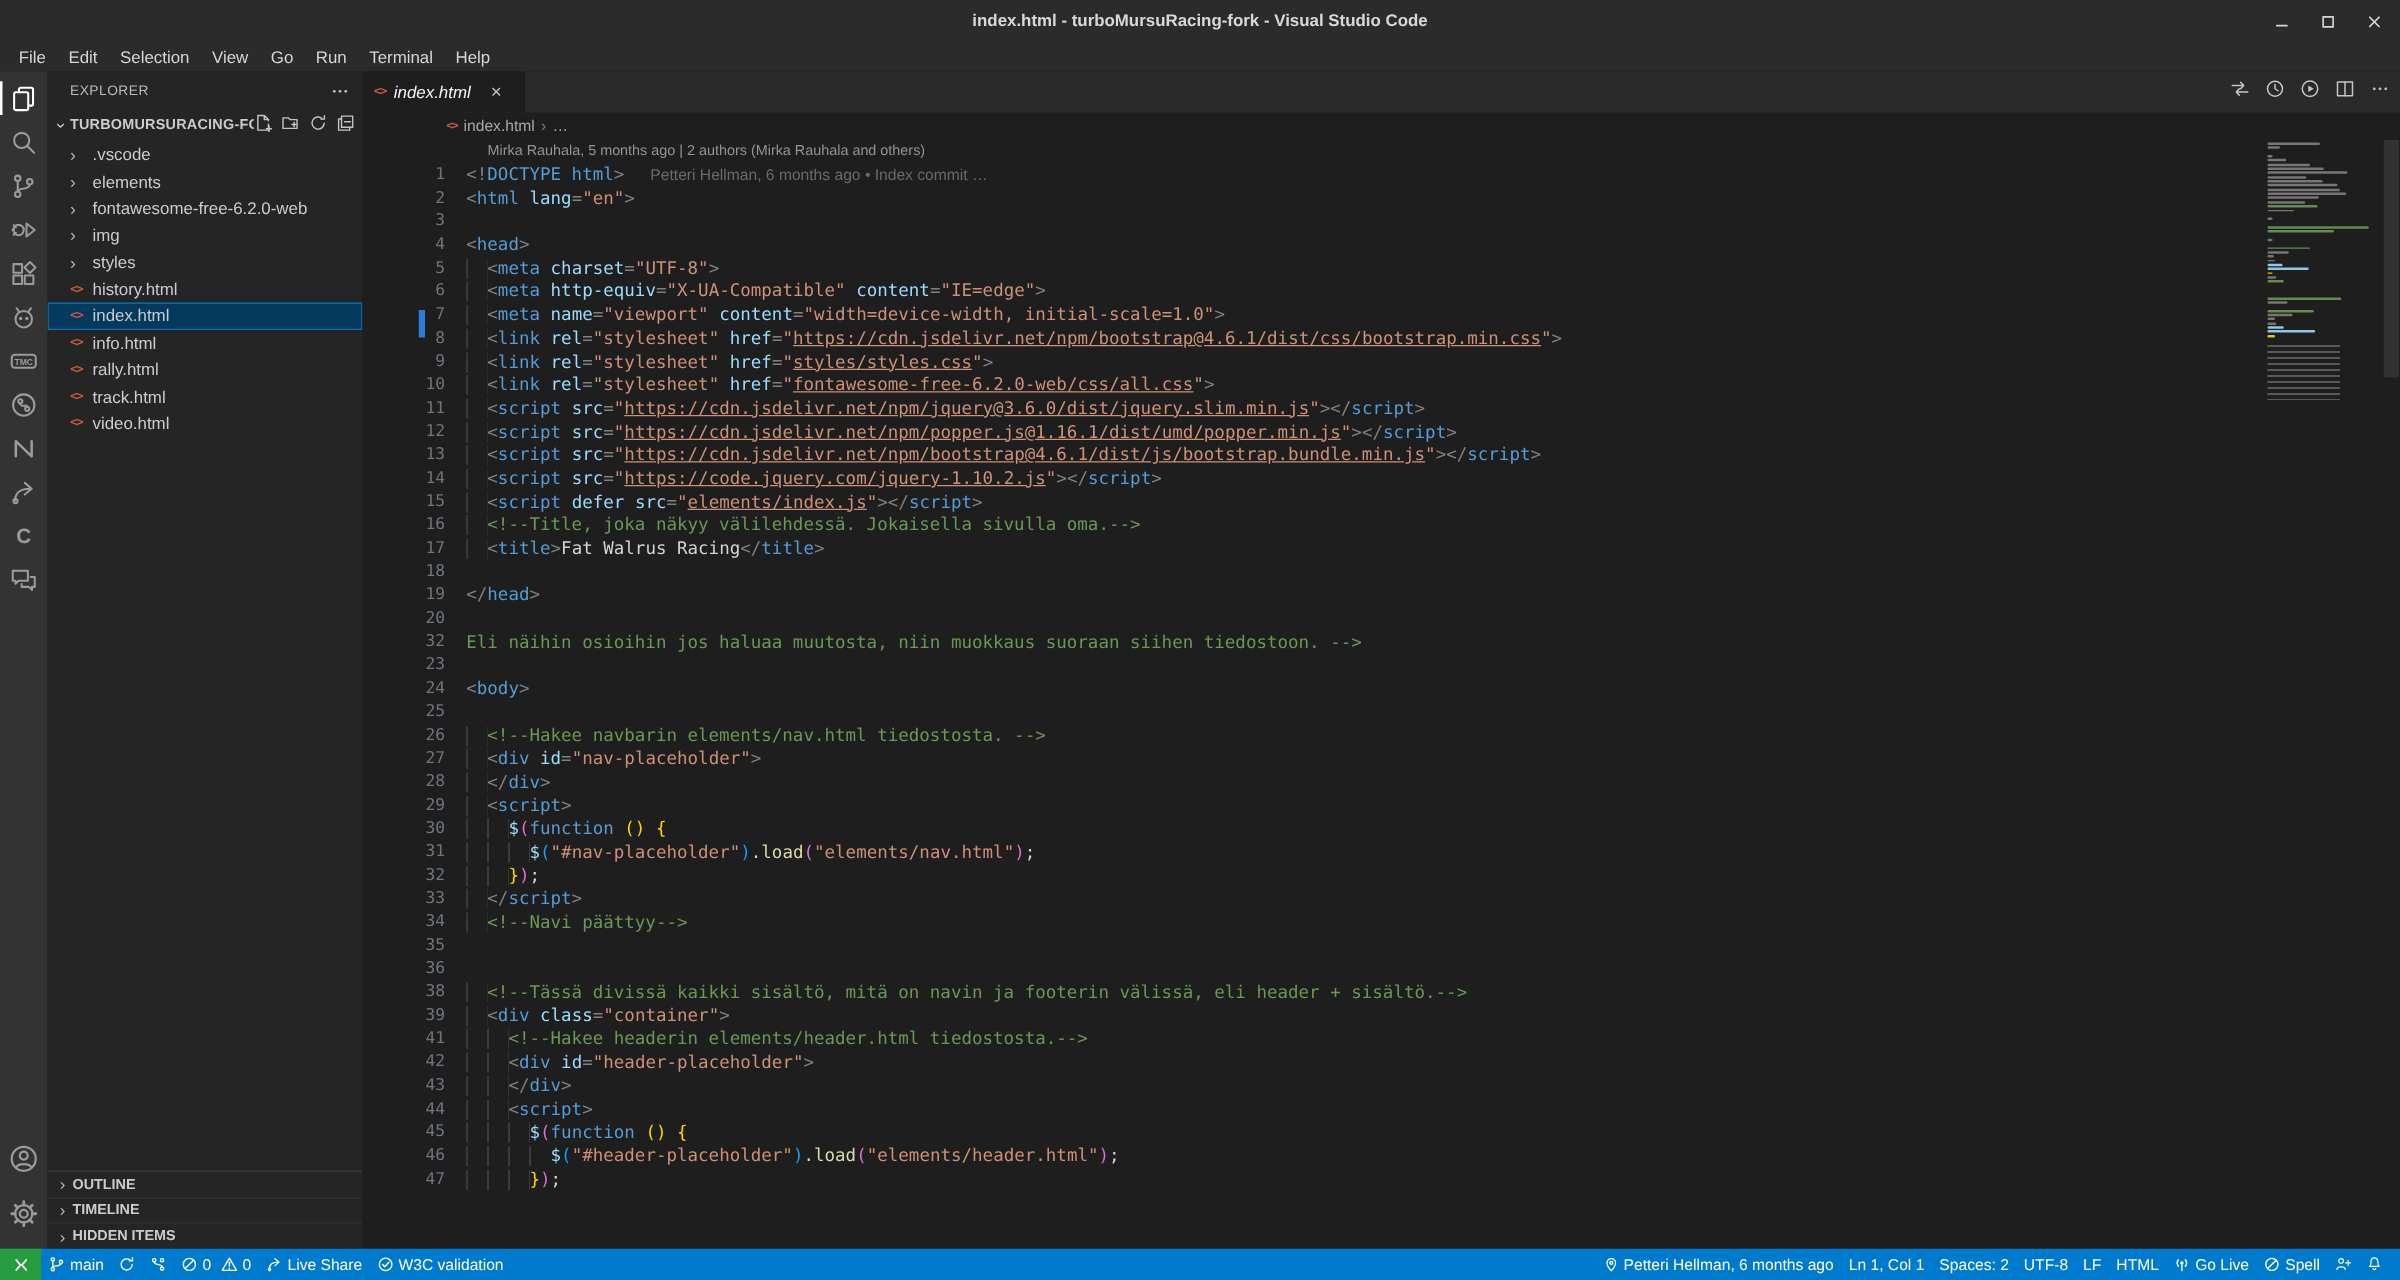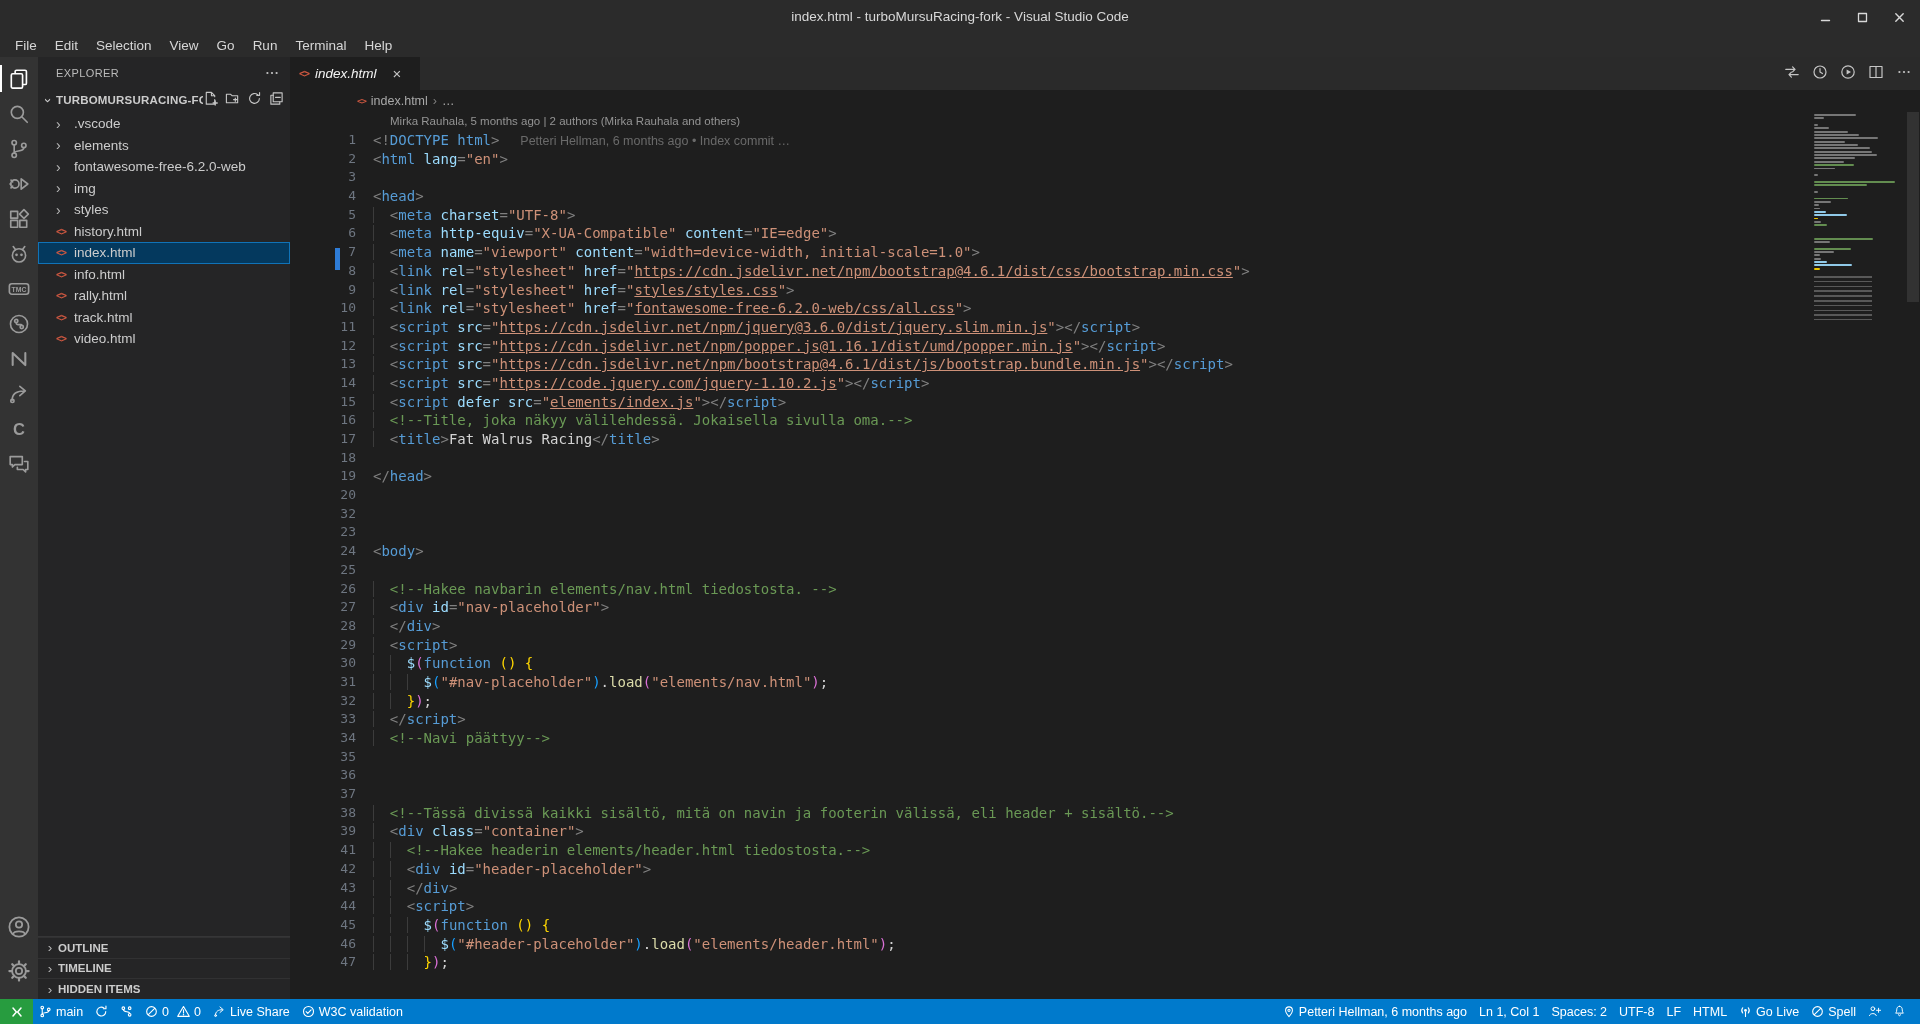--- a/index.html
+++ b/index.html
@@ -10,21 +10,21 @@
     color:#cccccc; -webkit-font-smoothing:antialiased;
   }
   svg { fill:none; stroke:currentColor; stroke-width:1.2; stroke-linecap:round; stroke-linejoin:round; }
   svg .fill { fill:currentColor; stroke:none; }
   svg text { stroke:none; fill:currentColor; }
 
   
   .titlebar { position:absolute; top:0; left:0; right:0; height:34px; background:#2b2b2b; }
   .titlebar .title {
     position:absolute; left:0; right:0; top:0; height:34px; line-height:34px;
-    text-align:center; font-size:13.5px; font-weight:normal; color:#d8d8d8;
+    text-align:center; font-size:13.5px; font-weight:bold; color:#d8d8d8;
   }
   .win-controls { position:absolute; right:14px; top:0; height:34px; display:flex; align-items:center; gap:24px; color:#d8d8d8; }
   .win-controls span { cursor:default; display:flex; }
 
   
   .menubar { position:absolute; top:34px; left:0; right:0; height:23px; background:#2b2b2b; display:flex; align-items:center; padding-left:6px; }
   .menubar .menu-item { font-size:13.5px; color:#d6d6d6; padding:2px 9px; border-radius:4px; }
 
   
   .main { position:absolute; top:57px; bottom:25px; left:0; right:0; display:flex; }
@@ -382,36 +382,35 @@
             <div class="code-line"><span class="line-num">11</span><span class="line-text"><span class="tk tk-ind">  </span><span class="tk tk-p" style="color: rgb(128, 128, 128);">&lt;</span><span class="tk tk-t" style="color: rgb(86, 156, 214);">script</span><span class="tk tk-x" style="color: rgb(212, 212, 212);"> </span><span class="tk tk-a" style="color: rgb(156, 220, 254);">src</span><span class="tk tk-p" style="color: rgb(128, 128, 128);">=</span><span class="tk tk-s" style="color: rgb(206, 145, 120);">"</span><span class="tk tk-u" style="color: rgb(206, 145, 120);">https://cdn.jsdelivr.net/npm/jquery@3.6.0/dist/jquery.slim.min.js</span><span class="tk tk-s" style="color: rgb(206, 145, 120);">"</span><span class="tk tk-p" style="color: rgb(128, 128, 128);">&gt;&lt;/</span><span class="tk tk-t" style="color: rgb(86, 156, 214);">script</span><span class="tk tk-p" style="color: rgb(128, 128, 128);">&gt;</span></span></div>
             <div class="code-line"><span class="line-num">12</span><span class="line-text"><span class="tk tk-ind">  </span><span class="tk tk-p" style="color: rgb(128, 128, 128);">&lt;</span><span class="tk tk-t" style="color: rgb(86, 156, 214);">script</span><span class="tk tk-x" style="color: rgb(212, 212, 212);"> </span><span class="tk tk-a" style="color: rgb(156, 220, 254);">src</span><span class="tk tk-p" style="color: rgb(128, 128, 128);">=</span><span class="tk tk-s" style="color: rgb(206, 145, 120);">"</span><span class="tk tk-u" style="color: rgb(206, 145, 120);">https://cdn.jsdelivr.net/npm/popper.js@1.16.1/dist/umd/popper.min.js</span><span class="tk tk-s" style="color: rgb(206, 145, 120);">"</span><span class="tk tk-p" style="color: rgb(128, 128, 128);">&gt;&lt;/</span><span class="tk tk-t" style="color: rgb(86, 156, 214);">script</span><span class="tk tk-p" style="color: rgb(128, 128, 128);">&gt;</span></span></div>
             <div class="code-line"><span class="line-num">13</span><span class="line-text"><span class="tk tk-ind">  </span><span class="tk tk-p" style="color: rgb(128, 128, 128);">&lt;</span><span class="tk tk-t" style="color: rgb(86, 156, 214);">script</span><span class="tk tk-x" style="color: rgb(212, 212, 212);"> </span><span class="tk tk-a" style="color: rgb(156, 220, 254);">src</span><span class="tk tk-p" style="color: rgb(128, 128, 128);">=</span><span class="tk tk-s" style="color: rgb(206, 145, 120);">"</span><span class="tk tk-u" style="color: rgb(206, 145, 120);">https://cdn.jsdelivr.net/npm/bootstrap@4.6.1/dist/js/bootstrap.bundle.min.js</span><span class="tk tk-s" style="color: rgb(206, 145, 120);">"</span><span class="tk tk-p" style="color: rgb(128, 128, 128);">&gt;&lt;/</span><span class="tk tk-t" style="color: rgb(86, 156, 214);">script</span><span class="tk tk-p" style="color: rgb(128, 128, 128);">&gt;</span></span></div>
             <div class="code-line"><span class="line-num">14</span><span class="line-text"><span class="tk tk-ind">  </span><span class="tk tk-p" style="color: rgb(128, 128, 128);">&lt;</span><span class="tk tk-t" style="color: rgb(86, 156, 214);">script</span><span class="tk tk-x" style="color: rgb(212, 212, 212);"> </span><span class="tk tk-a" style="color: rgb(156, 220, 254);">src</span><span class="tk tk-p" style="color: rgb(128, 128, 128);">=</span><span class="tk tk-s" style="color: rgb(206, 145, 120);">"</span><span class="tk tk-u" style="color: rgb(206, 145, 120);">https://code.jquery.com/jquery-1.10.2.js</span><span class="tk tk-s" style="color: rgb(206, 145, 120);">"</span><span class="tk tk-p" style="color: rgb(128, 128, 128);">&gt;&lt;/</span><span class="tk tk-t" style="color: rgb(86, 156, 214);">script</span><span class="tk tk-p" style="color: rgb(128, 128, 128);">&gt;</span></span></div>
             <div class="code-line"><span class="line-num">15</span><span class="line-text"><span class="tk tk-ind">  </span><span class="tk tk-p" style="color: rgb(128, 128, 128);">&lt;</span><span class="tk tk-t" style="color: rgb(86, 156, 214);">script</span><span class="tk tk-x" style="color: rgb(212, 212, 212);"> </span><span class="tk tk-a" style="color: rgb(156, 220, 254);">defer</span><span class="tk tk-x" style="color: rgb(212, 212, 212);"> </span><span class="tk tk-a" style="color: rgb(156, 220, 254);">src</span><span class="tk tk-p" style="color: rgb(128, 128, 128);">=</span><span class="tk tk-s" style="color: rgb(206, 145, 120);">"</span><span class="tk tk-u" style="color: rgb(206, 145, 120);">elements/index.js</span><span class="tk tk-s" style="color: rgb(206, 145, 120);">"</span><span class="tk tk-p" style="color: rgb(128, 128, 128);">&gt;&lt;/</span><span class="tk tk-t" style="color: rgb(86, 156, 214);">script</span><span class="tk tk-p" style="color: rgb(128, 128, 128);">&gt;</span></span></div>
             <div class="code-line"><span class="line-num">16</span><span class="line-text"><span class="tk tk-ind">  </span><span class="tk tk-c" style="color: rgb(106, 153, 85);">&lt;!--Title, joka näkyy välilehdessä. Jokaisella sivulla oma.--&gt;</span></span></div>
             <div class="code-line"><span class="line-num">17</span><span class="line-text"><span class="tk tk-ind">  </span><span class="tk tk-p" style="color: rgb(128, 128, 128);">&lt;</span><span class="tk tk-t" style="color: rgb(86, 156, 214);">title</span><span class="tk tk-p" style="color: rgb(128, 128, 128);">&gt;</span><span class="tk tk-x" style="color: rgb(212, 212, 212);">Fat Walrus Racing</span><span class="tk tk-p" style="color: rgb(128, 128, 128);">&lt;/</span><span class="tk tk-t" style="color: rgb(86, 156, 214);">title</span><span class="tk tk-p" style="color: rgb(128, 128, 128);">&gt;</span></span></div>
             <div class="code-line"><span class="line-num">18</span><span class="line-text"></span></div>
             <div class="code-line"><span class="line-num">19</span><span class="line-text"><span class="tk tk-p" style="color: rgb(128, 128, 128);">&lt;/</span><span class="tk tk-t" style="color: rgb(86, 156, 214);">head</span><span class="tk tk-p" style="color: rgb(128, 128, 128);">&gt;</span></span></div>
             <div class="code-line"><span class="line-num">20</span><span class="line-text"></span></div>
-            <div class="code-line"><span class="line-num">32</span></div>
+            <div class="code-line"><span class="line-num">32</span><span class="line-text"><span class="tk tk-c" style="color: rgb(106, 153, 85);">Eli näihin osioihin jos haluaa muutosta, niin muokkaus suoraan siihen tiedostoon. --&gt;</span></span></div>
             <div class="code-line"><span class="line-num">23</span><span class="line-text"></span></div>
             <div class="code-line"><span class="line-num">24</span><span class="line-text"><span class="tk tk-p" style="color: rgb(128, 128, 128);">&lt;</span><span class="tk tk-t" style="color: rgb(86, 156, 214);">body</span><span class="tk tk-p" style="color: rgb(128, 128, 128);">&gt;</span></span></div>
             <div class="code-line"><span class="line-num">25</span><span class="line-text"></span></div>
             <div class="code-line"><span class="line-num">26</span><span class="line-text"><span class="tk tk-ind">  </span><span class="tk tk-c" style="color: rgb(106, 153, 85);">&lt;!--Hakee navbarin elements/nav.html tiedostosta. --&gt;</span></span></div>
             <div class="code-line"><span class="line-num">27</span><span class="line-text"><span class="tk tk-ind">  </span><span class="tk tk-p" style="color: rgb(128, 128, 128);">&lt;</span><span class="tk tk-t" style="color: rgb(86, 156, 214);">div</span><span class="tk tk-x" style="color: rgb(212, 212, 212);"> </span><span class="tk tk-a" style="color: rgb(156, 220, 254);">id</span><span class="tk tk-p" style="color: rgb(128, 128, 128);">=</span><span class="tk tk-s" style="color: rgb(206, 145, 120);">"nav-placeholder"</span><span class="tk tk-p" style="color: rgb(128, 128, 128);">&gt;</span></span></div>
             <div class="code-line"><span class="line-num">28</span><span class="line-text"><span class="tk tk-ind">  </span><span class="tk tk-p" style="color: rgb(128, 128, 128);">&lt;/</span><span class="tk tk-t" style="color: rgb(86, 156, 214);">div</span><span class="tk tk-p" style="color: rgb(128, 128, 128);">&gt;</span></span></div>
             <div class="code-line"><span class="line-num">29</span><span class="line-text"><span class="tk tk-ind">  </span><span class="tk tk-p" style="color: rgb(128, 128, 128);">&lt;</span><span class="tk tk-t" style="color: rgb(86, 156, 214);">script</span><span class="tk tk-p" style="color: rgb(128, 128, 128);">&gt;</span></span></div>
             <div class="code-line"><span class="line-num">30</span><span class="line-text"><span class="tk tk-ind">    </span><span class="tk tk-v" style="color: rgb(156, 220, 254);">$</span><span class="tk tk-b2" style="color: rgb(218, 112, 214);">(</span><span class="tk tk-k" style="color: rgb(86, 156, 214);">function</span><span class="tk tk-x" style="color: rgb(212, 212, 212);"> </span><span class="tk tk-b1" style="color: rgb(255, 215, 0);">()</span><span class="tk tk-x" style="color: rgb(212, 212, 212);"> </span><span class="tk tk-b1" style="color: rgb(255, 215, 0);">{</span></span></div>
             <div class="code-line"><span class="line-num">31</span><span class="line-text"><span class="tk tk-ind">      </span><span class="tk tk-v" style="color: rgb(156, 220, 254);">$</span><span class="tk tk-b3" style="color: rgb(23, 159, 255);">(</span><span class="tk tk-s" style="color: rgb(206, 145, 120);">"#nav-placeholder"</span><span class="tk tk-b3" style="color: rgb(23, 159, 255);">)</span><span class="tk tk-x" style="color: rgb(212, 212, 212);">.</span><span class="tk tk-f" style="color: rgb(220, 220, 170);">load</span><span class="tk tk-b2" style="color: rgb(218, 112, 214);">(</span><span class="tk tk-s" style="color: rgb(206, 145, 120);">"elements/nav.html"</span><span class="tk tk-b2" style="color: rgb(218, 112, 214);">)</span><span class="tk tk-x" style="color: rgb(212, 212, 212);">;</span></span></div>
             <div class="code-line"><span class="line-num">32</span><span class="line-text"><span class="tk tk-ind">    </span><span class="tk tk-b1" style="color: rgb(255, 215, 0);">}</span><span class="tk tk-b2" style="color: rgb(218, 112, 214);">)</span><span class="tk tk-x" style="color: rgb(212, 212, 212);">;</span></span></div>
             <div class="code-line"><span class="line-num">33</span><span class="line-text"><span class="tk tk-ind">  </span><span class="tk tk-p" style="color: rgb(128, 128, 128);">&lt;/</span><span class="tk tk-t" style="color: rgb(86, 156, 214);">script</span><span class="tk tk-p" style="color: rgb(128, 128, 128);">&gt;</span></span></div>
             <div class="code-line"><span class="line-num">34</span><span class="line-text"><span class="tk tk-ind">  </span><span class="tk tk-c" style="color: rgb(106, 153, 85);">&lt;!--Navi päättyy--&gt;</span></span></div>
             <div class="code-line"><span class="line-num">35</span><span class="line-text"></span></div>
             <div class="code-line"><span class="line-num">36</span><span class="line-text"></span></div>
-            <div class="code-line"><span class="line-num">37</span><span class="line-text"></span></div>
             <div class="code-line"><span class="line-num">38</span><span class="line-text"><span class="tk tk-ind">  </span><span class="tk tk-c" style="color: rgb(106, 153, 85);">&lt;!--Tässä divissä kaikki sisältö, mitä on navin ja footerin välissä, eli header + sisältö.--&gt;</span></span></div>
             <div class="code-line"><span class="line-num">39</span><span class="line-text"><span class="tk tk-ind">  </span><span class="tk tk-p" style="color: rgb(128, 128, 128);">&lt;</span><span class="tk tk-t" style="color: rgb(86, 156, 214);">div</span><span class="tk tk-x" style="color: rgb(212, 212, 212);"> </span><span class="tk tk-a" style="color: rgb(156, 220, 254);">class</span><span class="tk tk-p" style="color: rgb(128, 128, 128);">=</span><span class="tk tk-s" style="color: rgb(206, 145, 120);">"container"</span><span class="tk tk-p" style="color: rgb(128, 128, 128);">&gt;</span></span></div>
             <div class="code-line"><span class="line-num">41</span><span class="line-text"><span class="tk tk-ind">    </span><span class="tk tk-c" style="color: rgb(106, 153, 85);">&lt;!--Hakee headerin elements/header.html tiedostosta.--&gt;</span></span></div>
             <div class="code-line"><span class="line-num">42</span><span class="line-text"><span class="tk tk-ind">    </span><span class="tk tk-p" style="color: rgb(128, 128, 128);">&lt;</span><span class="tk tk-t" style="color: rgb(86, 156, 214);">div</span><span class="tk tk-x" style="color: rgb(212, 212, 212);"> </span><span class="tk tk-a" style="color: rgb(156, 220, 254);">id</span><span class="tk tk-p" style="color: rgb(128, 128, 128);">=</span><span class="tk tk-s" style="color: rgb(206, 145, 120);">"header-placeholder"</span><span class="tk tk-p" style="color: rgb(128, 128, 128);">&gt;</span></span></div>
             <div class="code-line"><span class="line-num">43</span><span class="line-text"><span class="tk tk-ind">    </span><span class="tk tk-p" style="color: rgb(128, 128, 128);">&lt;/</span><span class="tk tk-t" style="color: rgb(86, 156, 214);">div</span><span class="tk tk-p" style="color: rgb(128, 128, 128);">&gt;</span></span></div>
             <div class="code-line"><span class="line-num">44</span><span class="line-text"><span class="tk tk-ind">    </span><span class="tk tk-p" style="color: rgb(128, 128, 128);">&lt;</span><span class="tk tk-t" style="color: rgb(86, 156, 214);">script</span><span class="tk tk-p" style="color: rgb(128, 128, 128);">&gt;</span></span></div>
             <div class="code-line"><span class="line-num">45</span><span class="line-text"><span class="tk tk-ind">      </span><span class="tk tk-v" style="color: rgb(156, 220, 254);">$</span><span class="tk tk-b2" style="color: rgb(218, 112, 214);">(</span><span class="tk tk-k" style="color: rgb(86, 156, 214);">function</span><span class="tk tk-x" style="color: rgb(212, 212, 212);"> </span><span class="tk tk-b1" style="color: rgb(255, 215, 0);">()</span><span class="tk tk-x" style="color: rgb(212, 212, 212);"> </span><span class="tk tk-b1" style="color: rgb(255, 215, 0);">{</span></span></div>
             <div class="code-line"><span class="line-num">46</span><span class="line-text"><span class="tk tk-ind">        </span><span class="tk tk-v" style="color: rgb(156, 220, 254);">$</span><span class="tk tk-b3" style="color: rgb(23, 159, 255);">(</span><span class="tk tk-s" style="color: rgb(206, 145, 120);">"#header-placeholder"</span><span class="tk tk-b3" style="color: rgb(23, 159, 255);">)</span><span class="tk tk-x" style="color: rgb(212, 212, 212);">.</span><span class="tk tk-f" style="color: rgb(220, 220, 170);">load</span><span class="tk tk-b2" style="color: rgb(218, 112, 214);">(</span><span class="tk tk-s" style="color: rgb(206, 145, 120);">"elements/header.html"</span><span class="tk tk-b2" style="color: rgb(218, 112, 214);">)</span><span class="tk tk-x" style="color: rgb(212, 212, 212);">;</span></span></div>
             <div class="code-line"><span class="line-num">47</span><span class="line-text"><span class="tk tk-ind">      </span><span class="tk tk-b1" style="color: rgb(255, 215, 0);">}</span><span class="tk tk-b2" style="color: rgb(218, 112, 214);">)</span><span class="tk tk-x" style="color: rgb(212, 212, 212);">;</span></span></div>
           </div>

